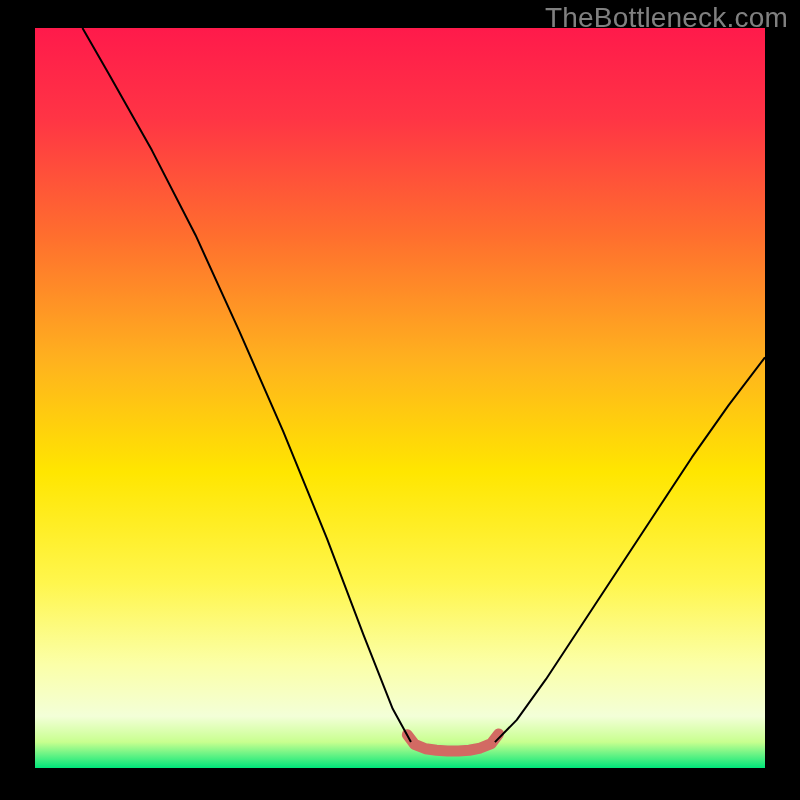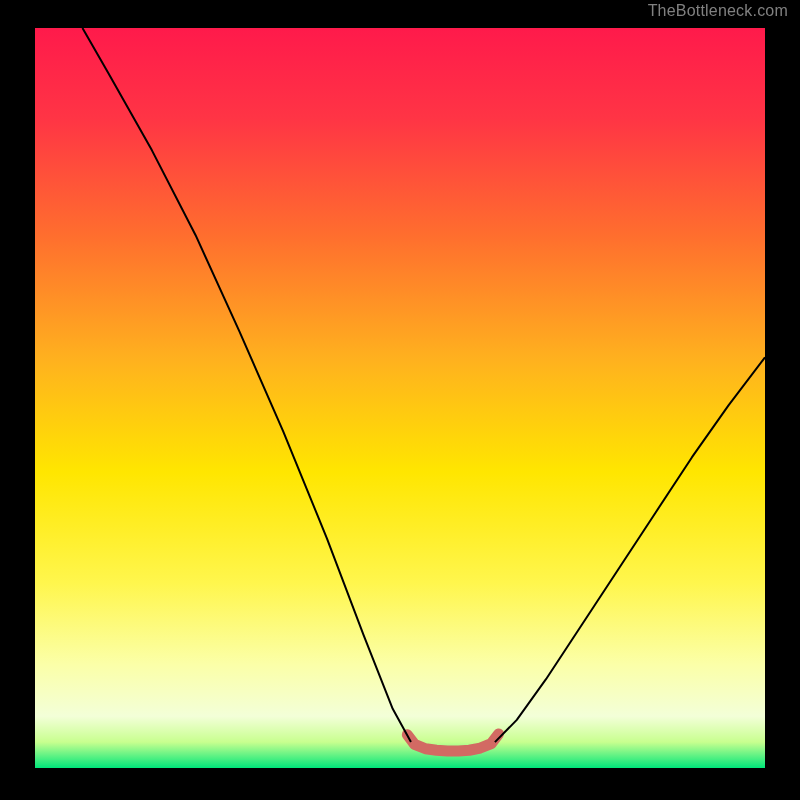--- a/index.html
+++ b/index.html
@@ -15,21 +15,21 @@
     position: relative;
     width: 800px;
     height: 800px;
     background: #000;
   }
   .watermark {
     position: absolute;
     top: 2px;
     right: 12px;
     color: #808080;
-    font-size: 16px;
+    font-size: 28px;
     font-weight: 500;
     letter-spacing: 0.2px;
     z-index: 5;
   }
   .plot-area {
     position: absolute;
     left: 35px;
     top: 28px;
     width: 730px;
     height: 740px;

